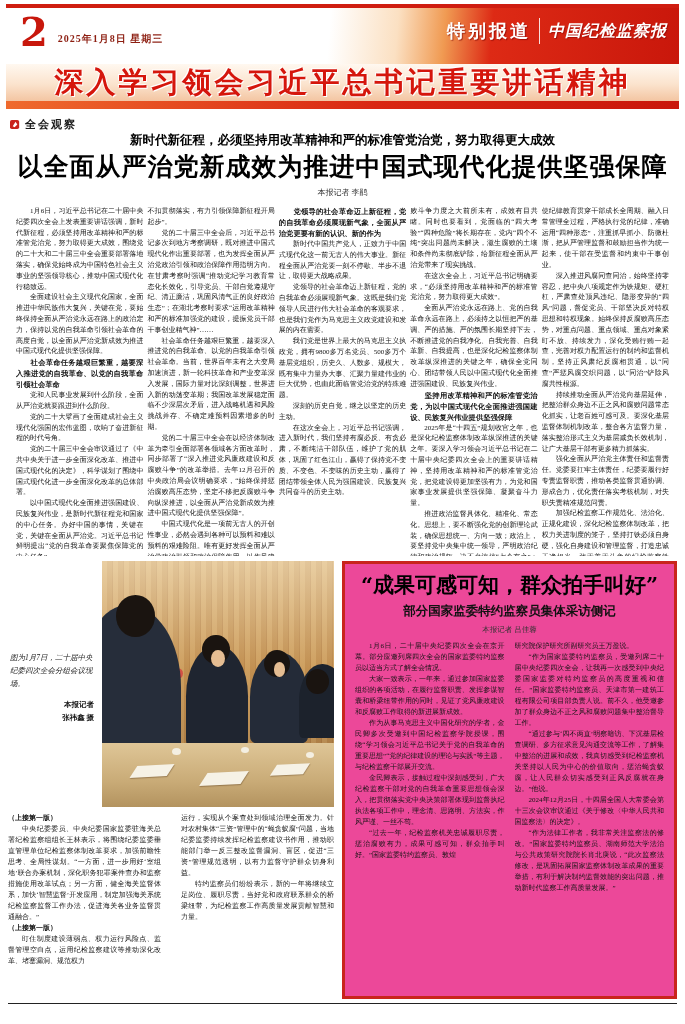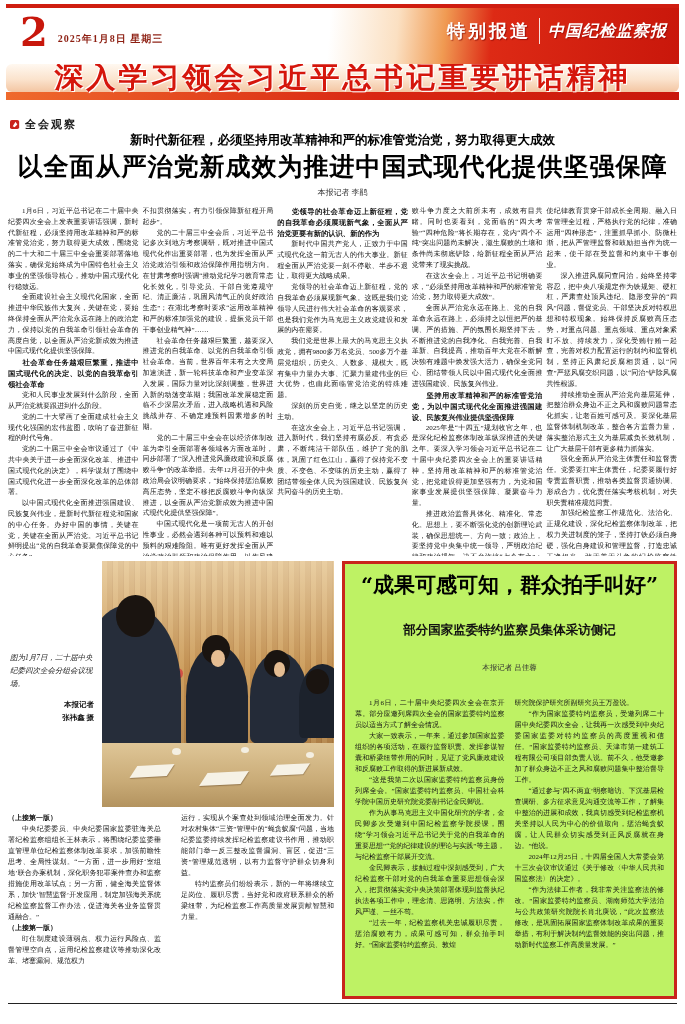--- a/index.html
+++ b/index.html
@@ -2,22 +2,22 @@
 <html><head>
 <meta charset="utf-8">
 <style>
   html,body{margin:0;padding:0;background:#e9e9e9;}
   .page{width:685px;height:1024px;margin:0 auto;background:#fff;position:relative;overflow:hidden;
         font-family:"Liberation Serif","DejaVu Serif",serif;color:#111;}
   
   .banner{margin:4px 6px 0;height:108px;position:relative;overflow:hidden;}
   .banner-top{height:56px;position:relative;border-top:4px solid #cf1d10;
     background:linear-gradient(95deg,#ffffff 0%,#ffffff 48%,#fbe0c2 58%,#f09a52 65%,#dd2a15 72%,#c9170b 100%);}
-  .banner-title-band{height:28px;display:flex;align-items:center;justify-content:center;
-    background:linear-gradient(180deg,#fff8f0 0%,#fbe3cd 55%,#f3c5a2 100%);border-radius:6px;}
+  .banner-title-band{height:37px;display:flex;align-items:center;justify-content:center;
+    background:linear-gradient(180deg,#fff8f0 0%,#fbe3cd 55%,#f3c5a2 100%);}
   .banner-strip{height:8px;background:linear-gradient(90deg,#ef6a2d 0%,#d92712 55%,#c9170b 100%);}
   .pagenum-wrap{position:absolute;left:14px;top:4px;display:flex;align-items:flex-end;gap:10px;}
   .pagenum{font-size:40px;line-height:40px;font-weight:900;color:#c8170c;font-family:"DejaVu Serif",serif;}
   .edition-date{font-size:10px;font-weight:700;color:#8d1f12;padding-bottom:6px;letter-spacing:1px;}
   .section-wrap{position:absolute;right:12px;top:10px;display:flex;align-items:center;gap:8px;color:#fff;}
   .section-name{font-size:18px;font-weight:900;letter-spacing:3px;font-family:"Liberation Sans",sans-serif;
     text-shadow:1px 1px 1px rgba(120,0,0,.6);}
   .section-divider{width:1px;height:26px;background:rgba(255,255,255,.85);}
   .paper-name{font-size:16px;font-weight:700;font-style:italic;letter-spacing:1px;
     font-family:"DejaVu Serif",serif;text-shadow:1px 1px 1px rgba(120,0,0,.5);}
@@ -26,21 +26,21 @@
     text-shadow:0 0 2px #fff,1px 1px 0 #fff,-1px -1px 0 #fff;}
   
   .observe-row{display:flex;align-items:center;gap:4px;padding:5px 10px 0;}
   .observe-icon{width:11px;height:11px;flex:0 0 auto;}
   .observe-label{font-size:11px;font-weight:700;letter-spacing:2px;color:#1a1a1a;}
   .kicker{text-align:center;font-size:12.5px;font-weight:700;margin-top:0px;color:#000;}
   .headline{text-align:center;font-size:25px;font-weight:900;letter-spacing:1px;line-height:1.12;
     margin-top:4px;color:#000;font-family:"DejaVu Serif",serif;}
   .byline{text-align:center;font-size:8px;margin-top:6px;color:#333;}
   
-  .main-cols{display:flex;gap:4px;margin:8px 8px 0;height:350px;overflow:hidden;}
+  .main-cols{display:flex;gap:4px;margin:8px 16px 0;height:350px;overflow:hidden;}
   .col{flex:1 1 0;font-size:7px;line-height:10.8px;text-align:justify;overflow:hidden;color:#141414;}
   .col p{margin:0;}
   .para{text-indent:2em;}
   .flush{text-indent:0;}
   .contmark{text-indent:0;font-weight:700;}
   .subhead{font-weight:900;text-indent:2em;font-size:7.3px;line-height:11px;margin:2px 0;
     font-family:"Liberation Sans",sans-serif;}
   
   .lower{display:flex;margin:5px 8px 0;gap:8px;height:438px;}
   .lower-left{width:326px;display:flex;flex-direction:column;flex:0 0 auto;}
@@ -59,21 +59,21 @@
      box-shadow:13px 2px 0 #d25145,26px -2px 0 #b93226,6px 9px 0 #8a9a4f,20px 8px 0 #c63a2c,33px 6px 0 #d25145;}
   .ph-person{position:absolute;background:#232a36;}
   .ph-head{position:absolute;border-radius:50%;background:#1a1410;}
   .ph-face{position:absolute;border-radius:50%;background:#e5bd92;}
   .ph-paper{position:absolute;background:#f6f2e6;transform:skewX(-35deg) rotate(-3deg);
      box-shadow:1px 1px 1px rgba(80,50,20,.4);}
   .ph-cup{position:absolute;background:#f4efe2;border-radius:50%;}
   .cont-cols{display:flex;gap:20px;margin-top:6px;flex:1;overflow:hidden;}
   .cont-cols .col{font-size:7px;line-height:11px;}
   
-  .boxed{flex:1;border:3px solid #c9241c;padding:9px 10px 13px;display:flex;flex-direction:column;overflow:hidden;background:#bef264;gap:19px;}
+  .boxed{flex:1;border:3px solid #c9241c;padding:9px 10px 13px;display:flex;flex-direction:column;overflow:hidden;background:#ec4899;}
   .boxed-headline{text-align:center;font-size:21px;font-weight:900;color:#000;line-height:1.15;
     font-family:"DejaVu Serif",serif;}
   .boxed-subhead{text-align:center;font-size:12.5px;font-weight:700;margin-top:6px;}
   .boxed-byline{text-align:center;font-size:7.5px;margin:5px 0 6px;color:#333;}
   .boxed-cols{display:flex;gap:10px;flex:1;overflow:hidden;}
   .boxed-cols .col{font-size:7px;line-height:11px;}
   
   .bottom-rule{border-top:1.2px solid #222;margin:4px 8px 0;}
   .footer{text-align:center;font-size:9px;font-weight:700;padding-top:6px;color:#111;letter-spacing:1px;margin-top:48px;}
 </style>
@@ -108,21 +108,21 @@
     <span class="observe-label">全会观察</span>
   </div>
   <div class="kicker">新时代新征程，必须坚持用改革精神和严的标准管党治党，努力取得更大成效</div>
   <div class="headline">以全面从严治党新成效为推进中国式现代化提供坚强保障</div>
   <div class="byline">本报记者 李鹃</div>
 
   <div class="main-cols">
       <div class="col">
         <p class="para">1月6日，习近平总书记在二十届中央纪委四次全会上发表重要讲话强调，新时代新征程，必须坚持用改革精神和严的标准管党治党，努力取得更大成效，围绕党的二十大和二十届三中全会重要部署落地落实，确保党始终成为中国特色社会主义事业的坚强领导核心，推动中国式现代化行稳致远。</p>
         <p class="para">全面建设社会主义现代化国家，全面推进中华民族伟大复兴，关键在党，要始终保持全面从严治党永远在路上的政治定力，保持以党的自我革命引领社会革命的高度自觉，以全面从严治党新成效为推进中国式现代化提供坚强保障。</p>
-        <p class="subhead">社会革命任务越艰巨繁重，推进中国式现代化的决定、以党的自我革命引领社会革命</p>
+        <p class="subhead">社会革命任务越艰巨繁重，越要深入推进党的自我革命、以党的自我革命引领社会革命</p>
         <p class="para">党和人民事业发展到什么阶段，全面从严治党就要跟进到什么阶段。</p>
         <p class="para">党的二十大擘画了全面建成社会主义现代化强国的宏伟蓝图，吹响了奋进新征程的时代号角。</p>
         <p class="para">党的二十届三中全会审议通过了《中共中央关于进一步全面深化改革、推进中国式现代化的决定》，科学谋划了围绕中国式现代化进一步全面深化改革的总体部署。</p>
         <p class="para">以中国式现代化全面推进强国建设、民族复兴伟业，是新时代新征程党和国家的中心任务。办好中国的事情，关键在党，关键在全面从严治党。习近平总书记鲜明提出“党的自我革命要聚焦保障党的中心任务”。</p>
       </div>
       <div class="col">
         <p class="flush">不扣贯彻落实，有力引领保障新征程开局起步”。</p>
         <p class="para">党的二十届三中全会后，习近平总书记多次到地方考察调研，既对推进中国式现代化作出重要部署，也为发挥全面从严治党政治引领和政治保障作用指明方向。在甘肃考察时强调“推动党纪学习教育常态化长效化，引导党员、干部自觉遵规守纪、清正廉洁，巩固风清气正的良好政治生态”；在湖北考察时要求“运用改革精神和严的标准加强党的建设，提振党员干部干事创业精气神”……</p>
         <p class="para">社会革命任务越艰巨繁重，越要深入推进党的自我革命、以党的自我革命引领社会革命。当前，世界百年未有之大变局加速演进，新一轮科技革命和产业变革深入发展，国际力量对比深刻调整，世界进入新的动荡变革期；我国改革发展稳定面临不少深层次矛盾，进入战略机遇和风险挑战并存、不确定难预料因素增多的时期。</p>
         <p class="para">党的二十届三中全会在以经济体制改革为牵引全面部署各领域各方面改革时，同步部署了“深入推进党风廉政建设和反腐败斗争”的改革举措。去年12月召开的中央政治局会议明确要求，“始终保持惩治腐败高压态势，坚定不移把反腐败斗争向纵深推进，以全面从严治党新成效为推进中国式现代化提供坚强保障”。</p>
@@ -132,21 +132,21 @@
         <p class="subhead">党领导的社会革命迈上新征程，党的自我革命必须展现新气象，全面从严治党更要有新的认识、新的作为</p>
         <p class="para">新时代中国共产党人，正致力于中国式现代化这一前无古人的伟大事业。新征程全面从严治党要一刻不停歇、半步不退让，取得更大战略成果。</p>
         <p class="para">党领导的社会革命迈上新征程，党的自我革命必须展现新气象。这既是我们党领导人民进行伟大社会革命的客观要求，也是我们党作为马克思主义政党建设和发展的内在需要。</p>
         <p class="para">我们党是世界上最大的马克思主义执政党，拥有9800多万名党员、500多万个基层党组织，历史久、人数多、规模大，既有集中力量办大事、汇聚力量建伟业的巨大优势，也由此面临管党治党的特殊难题。</p>
         <p class="para">深刻的历史自觉，继之以坚定的历史主动。</p>
         <p class="para">在这次全会上，习近平总书记强调，进入新时代，我们坚持有腐必反、有贪必肃，不断纯洁干部队伍，维护了党的肌体，巩固了红色江山，赢得了保持党不变质、不变色、不变味的历史主动，赢得了团结带领全体人民为强国建设、民族复兴共同奋斗的历史主动。</p>
       </div>
       <div class="col">
         <p class="flush">败斗争力度之大前所未有，成效有目共睹。同时也要看到，党面临的“四大考验”“四种危险”将长期存在，党内“四个不纯”突出问题尚未解决，滋生腐败的土壤和条件尚未彻底铲除，给新征程全面从严治党带来了现实挑战。</p>
         <p class="para">在这次全会上，习近平总书记明确要求，“必须坚持用改革精神和严的标准管党治党，努力取得更大成效”。</p>
-        <p class="para">全面从严治党永远在路上、党的自我革命永远在路上，必须持之以恒把严的基调、严的措施、严的氛围长期坚持下去，不断推进党的自我净化、自我完善、自我革新、自我提高，推动百年大党在不断解决独有难题中焕发强大活力，确保全党同心、团结带领人民以中国式现代化全面推进强国建设、民族复兴伟业。</p>
+        <p class="para">全面从严治党永远在路上、党的自我革命永远在路上，必须持之以恒把严的基调、严的措施、严的氛围长期坚持下去，不断推进党的自我净化、自我完善、自我革新、自我提高，也是深化纪检监察体制改革纵深推进的关键之年，确保全党同心、团结带领人民以中国式现代化全面推进强国建设、民族复兴伟业。</p>
         <p class="subhead">坚持用改革精神和严的标准管党治党，为以中国式现代化全面推进强国建设、民族复兴伟业提供坚强保障</p>
         <p class="para">2025年是“十四五”规划收官之年，也是深化纪检监察体制改革纵深推进的关键之年。要深入学习领会习近平总书记在二十届中央纪委四次全会上的重要讲话精神，坚持用改革精神和严的标准管党治党，把党建设得更加坚强有力，为党和国家事业发展提供坚强保障、凝聚奋斗力量。</p>
         <p class="para">推进政治监督具体化、精准化、常态化。思想上，要不断强化党的创新理论武装，确保思想统一、方向一致；政治上，要坚持党中央集中统一领导，严明政治纪律和政治规矩，决不允许搞“七个有之”；行动上，要把党中央各项决策部署落实情况作为政治监督重点，合力推动改革攻坚，促进高质量发展。</p>
       </div>
       <div class="col">
         <p class="flush">使纪律教育贯穿干部成长全周期、融入日常管理全过程，严格执行党的纪律，准确运用“四种形态”，注重抓早抓小、防微杜渐，把从严管理监督和鼓励担当作为统一起来，使干部在受监督和约束中干事创业。</p>
         <p class="para">深入推进风腐同查同治，始终坚持零容忍，把中央八项规定作为铁规矩、硬杠杠，严肃查处顶风违纪、隐形变异的“四风”问题，督促党员、干部坚决反对特权思想和特权现象。始终保持反腐败高压态势，对重点问题、重点领域、重点对象紧盯不放、持续发力，深化受贿行贿一起查，完善对权力配置运行的制约和监督机制，坚持正风肃纪反腐相贯通，以“同查”严惩风腐交织问题，以“同治”铲除风腐共性根源。</p>
         <p class="para">持续推动全面从严治党向基层延伸，把整治群众身边不正之风和腐败问题常态化抓实，让老百姓可感可及。要深化基层监督体制机制改革，整合各方监督力量，落实整治形式主义为基层减负长效机制，让广大基层干部有更多精力抓落实。</p>
         <p class="para">强化全面从严治党主体责任和监督责任。党委要扛牢主体责任，纪委要履行好专责监督职责，推动各类监督贯通协调、形成合力，优化责任落实考核机制，对失职失责精准规范问责。</p>
         <p class="para">加强纪检监察工作规范化、法治化、正规化建设，深化纪检监察体制改革，把权力关进制度的笼子，坚持打铁必须自身硬，强化自身建设和管理监督，打造忠诚干净担当、敢于善于斗争的纪检监察铁军。</p>
@@ -202,21 +202,20 @@
     </div>
 
     <div class="boxed">
       <div class="boxed-headline">“成果可感可知，群众拍手叫好”</div>
       <div class="boxed-subhead">部分国家监委特约监察员集体采访侧记</div>
       <div class="boxed-byline">本报记者 吕佳蓉</div>
       <div class="boxed-cols">
           <div class="col">
             <p class="para">1月6日，二十届中央纪委四次全会在京开幕。部分应邀列席四次全会的国家监委特约监察员以适当方式了解全会情况。</p>
             <p class="para">大家一致表示，一年来，通过参加国家监委组织的各项活动，在履行监督职责、发挥参谋智囊和桥梁纽带作用的同时，见证了党风廉政建设和反腐败工作取得的新进展新成效。</p>
-            <p class="para">“这是我第二次以国家监委特约监察员身份列席全会。”国家监委特约监察员、中国社会科学院中国历史研究院党委副书记金民卿说。</p>
             <p class="para">作为从事马克思主义中国化研究的学者，金民卿多次受邀到中国纪检监察学院授课，围绕“学习领会习近平总书记关于党的自我革命的重要思想”“党的纪律建设的理论与实践”等主题，与纪检监察干部展开交流。</p>
             <p class="para">金民卿表示，接触过程中深刻感受到，广大纪检监察干部对党的自我革命重要思想领会深入，把贯彻落实党中央决策部署体现到监督执纪执法各项工作中，理念清、思路明、方法实，作风严谨、一丝不苟。</p>
             <p class="para">“过去一年，纪检监察机关忠诚履职尽责，惩治腐败有力，成果可感可知，群众拍手叫好。”国家监委特约监察员、敦煌</p>
           </div>
           <div class="col">
             <p class="flush">研究院保护研究所副研究员王万盈说。</p>
             <p class="para">“作为国家监委特约监察员，受邀列席二十届中央纪委四次全会，让我再一次感受到中央纪委国家监委对特约监察员的高度重视和信任。”国家监委特约监察员、天津市第一建筑工程有限公司项目部负责人说。前不久，他受邀参加了群众身边不正之风和腐败问题集中整治督导工作。</p>
             <p class="para">“通过参与‘四不两直’明察暗访、下沉基层检查调研、多方征求意见沟通交流等工作，了解集中整治的进展和成效，我真切感受到纪检监察机关坚持以人民为中心的价值取向，惩治蝇贪蚁腐，让人民群众切实感受到正风反腐就在身边。”他说。</p>
             <p class="para">2024年12月25日，十四届全国人大常委会第十三次会议审议通过《关于修改〈中华人民共和国监察法〉的决定》。</p>
             <p class="para">“作为法律工作者，我非常关注监察法的修改。”国家监委特约监察员、湖南师范大学法治与公共政策研究院院长肖北庚说，“此次监察法修改，是巩固拓展国家监察体制改革成果的重要举措，有利于解决制约监督效能的突出问题，推动新时代监察工作高质量发展。”</p>

